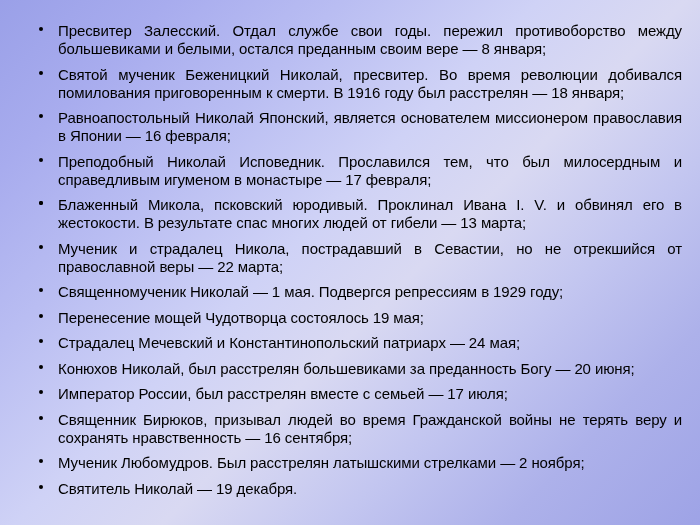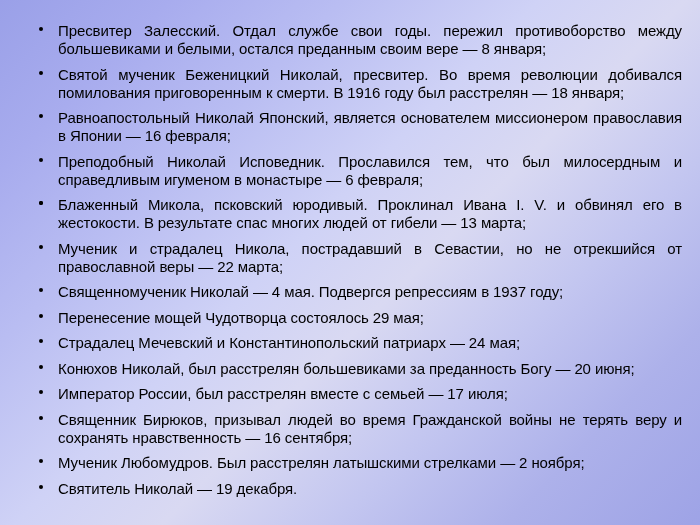--- a/index.html
+++ b/index.html
@@ -54,26 +54,26 @@
 </style>
 </head>
 <body>
 
 <div class="slide">
   <div class="content">
     <ul class="bullets">
       <li><span class="dot"></span><span>Пресвитер Залесский. Отдал службе свои годы. пережил противоборство между большевиками и белыми, остался преданным своим вере — 8 января;</span></li>
       <li><span class="dot"></span><span>Святой мученик Беженицкий Николай, пресвитер. Во время революции добивался помилования приговоренным к смерти. В 1916 году был расстрелян — 18 января;</span></li>
       <li><span class="dot"></span><span>Равноапостольный Николай Японский, является основателем миссионером православия в Японии — 16 февраля;</span></li>
-      <li><span class="dot"></span><span>Преподобный Николай Исповедник. Прославился тем, что был милосердным и справедливым игуменом в монастыре — 6 февраля;</span></li>
+      <li><span class="dot"></span><span>Преподобный Николай Исповедник. Прославился тем, что был милосердным и справедливым игуменом в монастыре — 17 февраля;</span></li>
       <li><span class="dot"></span></li>
       <li><span class="dot"></span><span>Блаженный Микола, псковский юродивый. Проклинал Ивана I. V. и обвинял его в жестокости. В результате спас многих людей от гибели — 13 марта;</span></li>
       <li><span class="dot"></span><span>Мученик и страдалец Никола, пострадавший в Севастии, но не отрекшийся от православной веры — 22 марта;</span></li>
-      <li><span class="dot"></span><span>Священномученик Николай — 4 мая. Подвергся репрессиям в 1937 году;</span></li>
-      <li><span class="dot"></span><span>Перенесение мощей Чудотворца состоялось 29 мая;</span></li>
+      <li><span class="dot"></span><span>Священномученик Николай — 1 мая. Подвергся репрессиям в 1929 году;</span></li>
+      <li><span class="dot"></span><span>Перенесение мощей Чудотворца состоялось 19 мая;</span></li>
       <li><span class="dot"></span><span>Страдалец Мечевский и Константинопольский патриарх — 24 мая;</span></li>
       <li><span class="dot"></span><span>Конюхов Николай, был расстрелян большевиками за преданность Богу — 20 июня;</span></li>
       <li><span class="dot"></span><span>Император России, был расстрелян вместе с семьей — 17 июля;</span></li>
       <li><span class="dot"></span><span>Священник Бирюков, призывал людей во время Гражданской войны не терять веру и сохранять нравственность — 16 сентября;</span></li>
       <li><span class="dot"></span><span>Мученик Любомудров. Был расстрелян латышскими стрелками — 2 ноября;</span></li>
       <li><span class="dot"></span><span>Святитель Николай — 19 декабря.</span></li>
     </ul>
   </div>
 </div>
 

